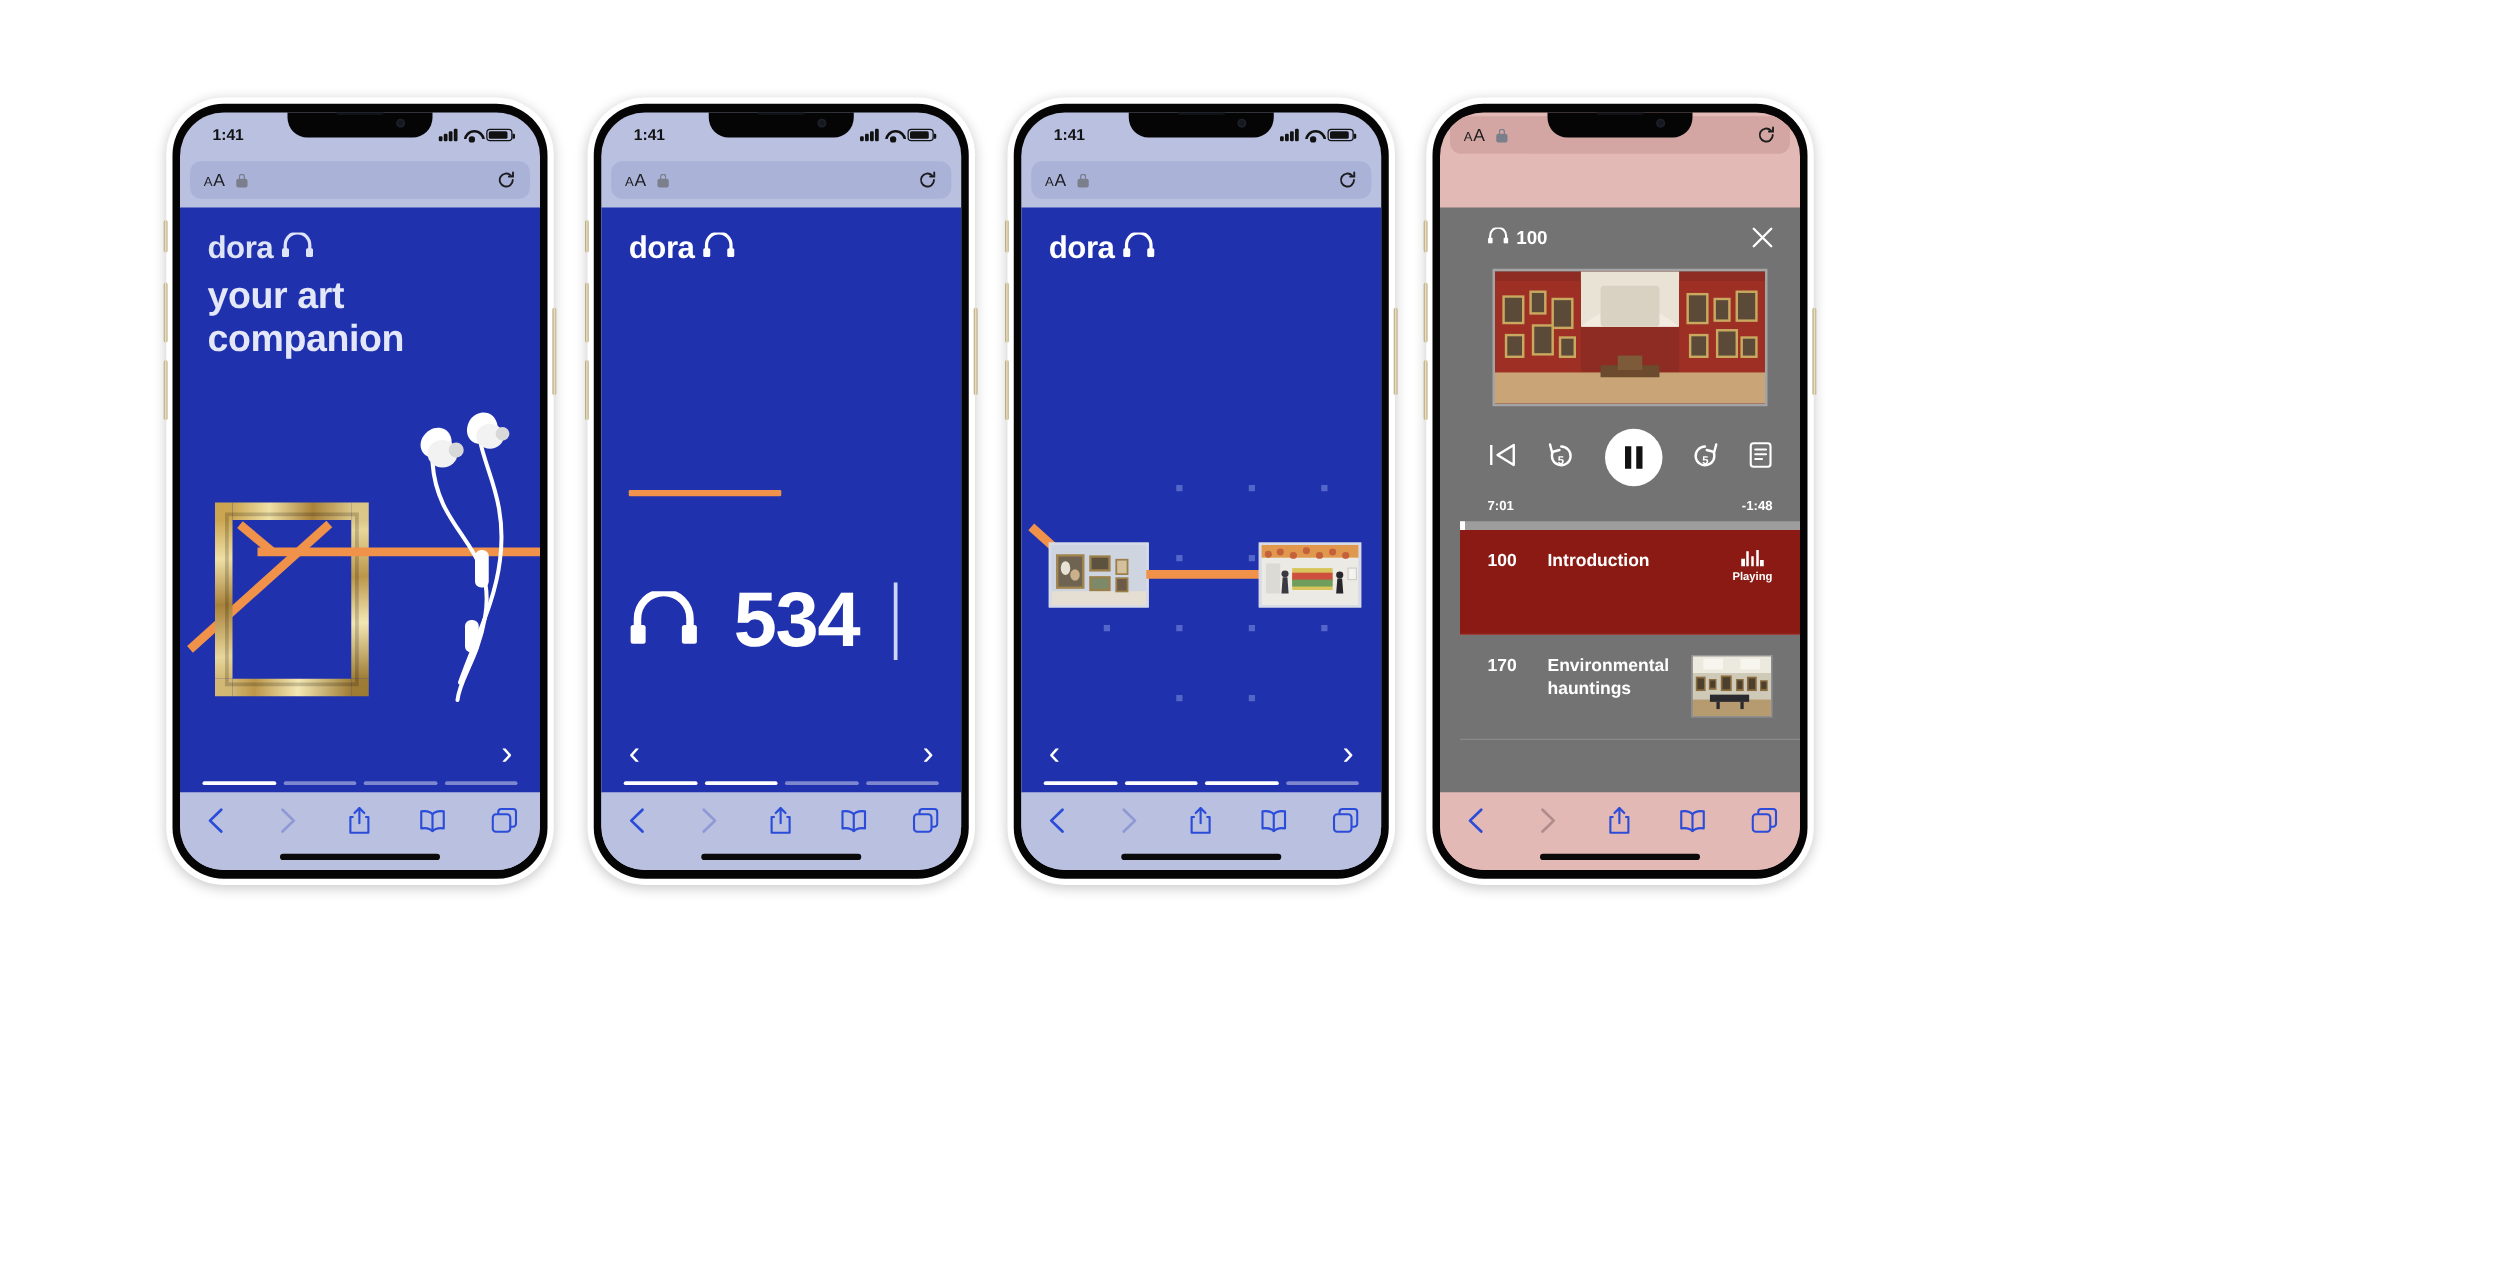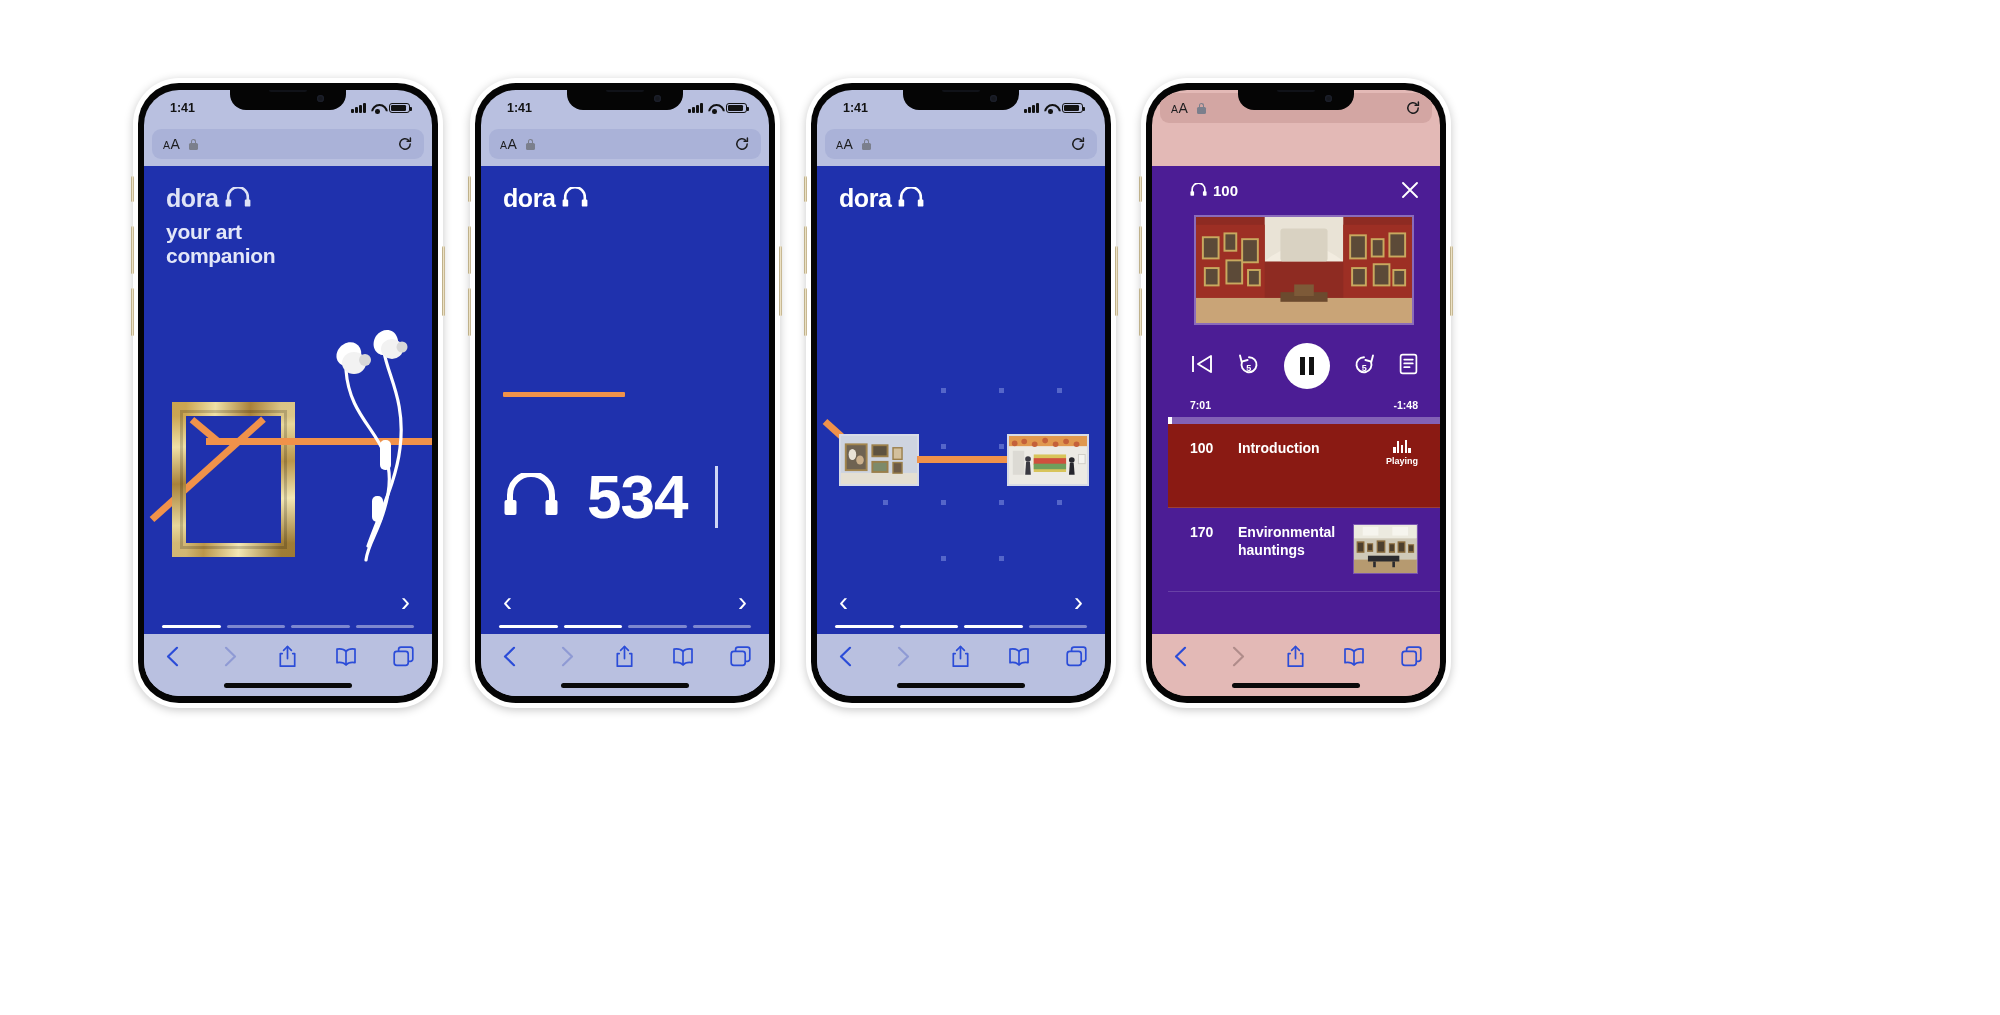--- a/index.html
+++ b/index.html
@@ -137,21 +137,21 @@
   .brand {
     position:absolute; left:22px; top:18px;
     display:flex; align-items:center; gap:6px;
     color:#fff; font-size:25px; font-weight:600; letter-spacing:-0.4px;
   }
   .brand.dim { color:#dfe3f6; }
   .hp { display:inline-block; }
 
   .headline {
     position:absolute; left:22px; right:22px;
-    color:#fff; font-size:21px; line-height:1.16; font-weight:600; letter-spacing:-0.3px;
+    color:#fff; font-size:30px; line-height:1.16; font-weight:600; letter-spacing:-0.3px;
   }
   .headline.dim { color:#e3e7f8; }
 
   .dots-rule {
     position:absolute; height:5px; background:#f0924a; border-radius:1px;
   }
 
   .pager {
     position:absolute; bottom:18px; left:0; right:0;
     display:flex; justify-content:space-between; padding:0 22px;
@@ -186,21 +186,21 @@
   
   .thumb {
     position:absolute;
     border: 2px solid #d7dbe6;
     background:#cfd4e2;
     overflow:hidden;
   }
   .mapdot { position:absolute; width:5px;height:5px; background:#5566c9; }
 
   
-  .page.red { background:#4c1d95; }
+  .page.red { background:#737373; }
   .ptop { position:relative; padding: 16px 22px 0; }
   .ptrack {
     display:flex; align-items:center; gap:6px;
     color:#fff; font-size:15px; font-weight:600;
   }
   .pclose { position:absolute; right:20px; top:14px; width:20px;height:20px; }
   .ptitle {
     color:#fff; font-size:30px; font-weight:600; letter-spacing:-0.4px;
     margin-top: 16px;
   }

